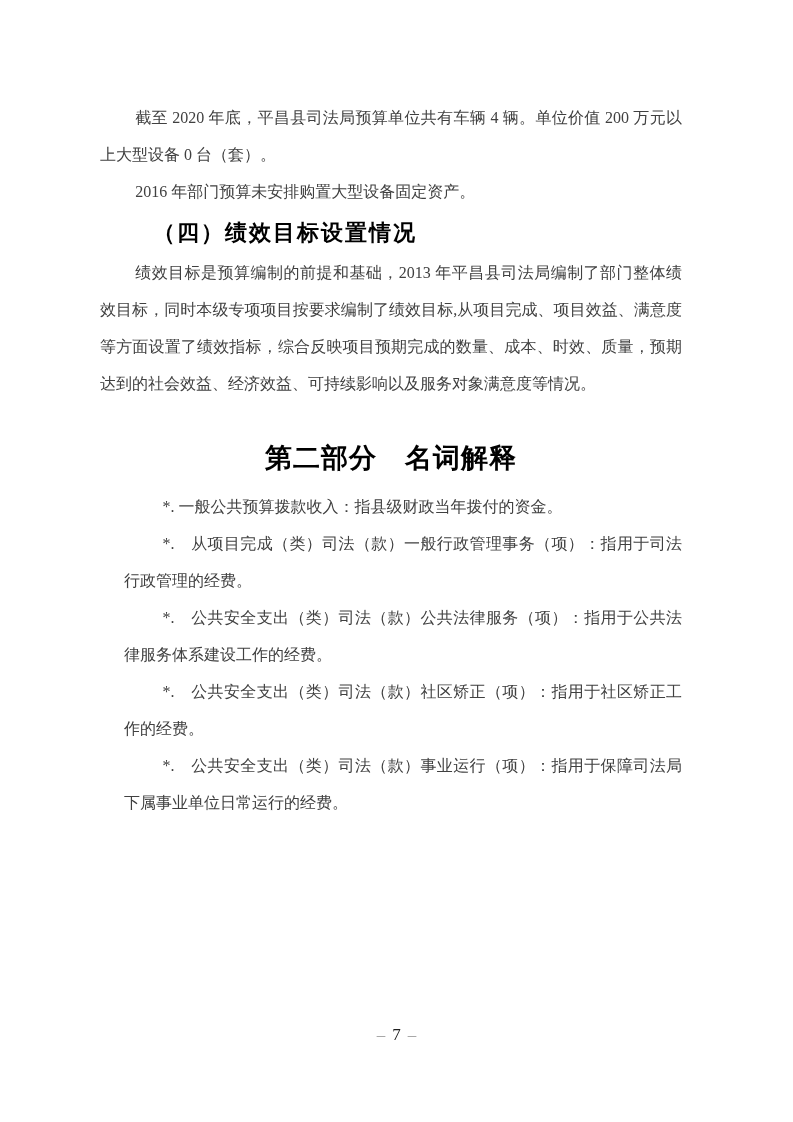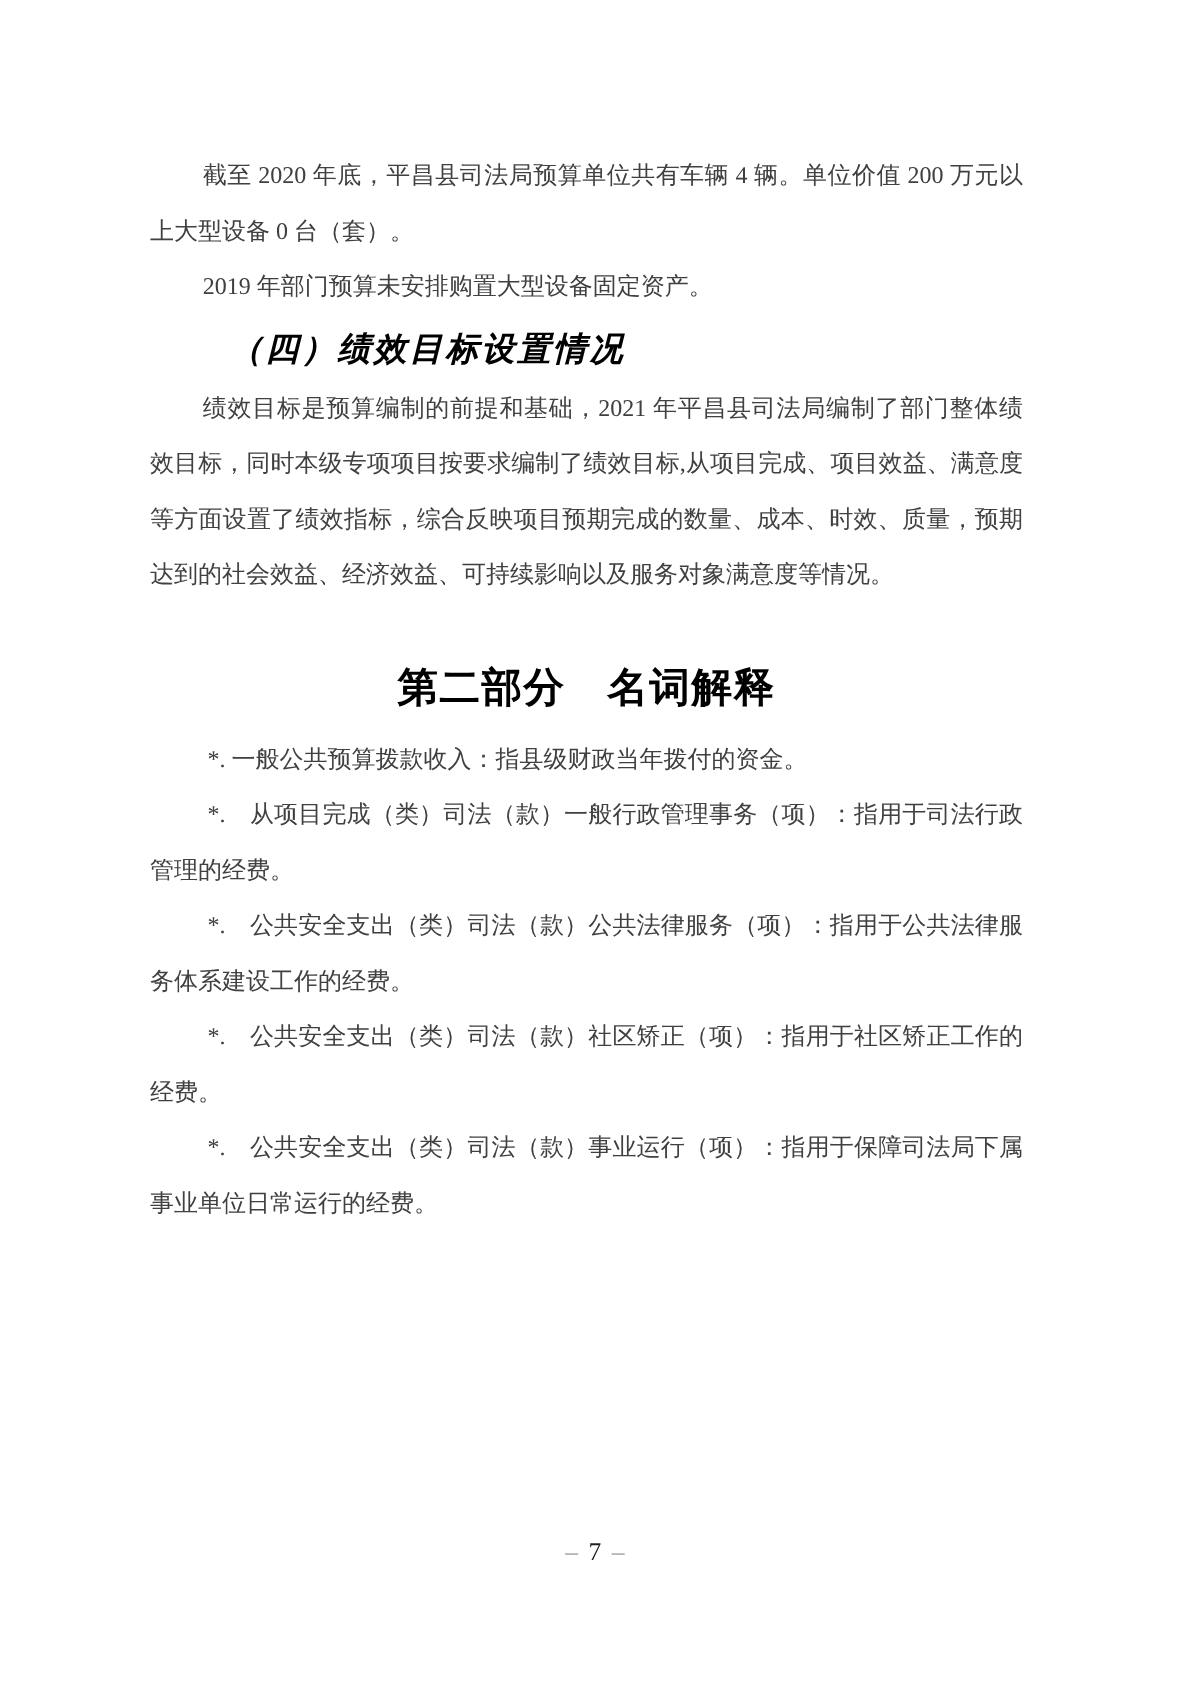--- a/index.html
+++ b/index.html
@@ -29,33 +29,32 @@
     color: #404040;
   }
   h3.sub-heading {
     font-family: "Liberation Sans", "DejaVu Sans", sans-serif;
     font-weight: 700;
     color: #000000;
     font-size: 22px;
     letter-spacing: 2px;
     line-height: 30px;
     margin: 8px 0 6px 53px;
-    font-style: italic;
   }
   h1.part-title {
     font-family: "Liberation Sans", "DejaVu Sans", sans-serif;
     font-weight: 700;
     color: #000000;
     font-size: 27px;
     line-height: 44px;
     text-align: center;
     letter-spacing: 1px;
     margin: 34px 0 8px 0;
   }
-  .terms p.body-par { text-indent: 2.4em; }
+  .terms p.body-par { text-indent: 2.4em; margin-left: 24px; }
   .page-footer {
     position: absolute;
     left: 0;
     top: 1022px;
     width: 100%;
     text-align: center;
     font-size: 17px;
     line-height: 26px;
     color: #1f1f1f;
   }
@@ -65,25 +64,25 @@
   }
 </style>
 </head>
 <body>
 
 <div class="page">
   <div class="content">
 
     <p class="body-par">截至 2020 年底，平昌县司法局预算单位共有车辆 4 辆。单位价值 200 万元以上大型设备 0 台（套）。</p>
 
-    <p class="body-par">2019 年部门预算未安排购置大型设备固定资产。</p>
+    <p class="body-par">2016 年部门预算未安排购置大型设备固定资产。</p>
 
     <h3 class="sub-heading">（四）绩效目标设置情况</h3>
 
-    <p class="body-par">绩效目标是预算编制的前提和基础，2021 年平昌县司法局编制了部门整体绩效目标，同时本级专项项目按要求编制了绩效目标,从项目完成、项目效益、满意度等方面设置了绩效指标，综合反映项目预期完成的数量、成本、时效、质量，预期达到的社会效益、经济效益、可持续影响以及服务对象满意度等情况。</p>
+    <p class="body-par">绩效目标是预算编制的前提和基础，2013 年平昌县司法局编制了部门整体绩效目标，同时本级专项项目按要求编制了绩效目标,从项目完成、项目效益、满意度等方面设置了绩效指标，综合反映项目预期完成的数量、成本、时效、质量，预期达到的社会效益、经济效益、可持续影响以及服务对象满意度等情况。</p>
 
     <h1 class="part-title">第二部分　名词解释</h1>
 
     <div class="terms">
       <p class="body-par">*. 一般公共预算拨款收入：指县级财政当年拨付的资金。</p>
       <p class="body-par">*.　从项目完成（类）司法（款）一般行政管理事务（项）：指用于司法行政管理的经费。</p>
       <p class="body-par">*.　公共安全支出（类）司法（款）公共法律服务（项）：指用于公共法律服务体系建设工作的经费。</p>
       <p class="body-par">*.　公共安全支出（类）司法（款）社区矫正（项）：指用于社区矫正工作的经费。</p>
       <p class="body-par">*.　公共安全支出（类）司法（款）事业运行（项）：指用于保障司法局下属事业单位日常运行的经费。</p>
     </div>

